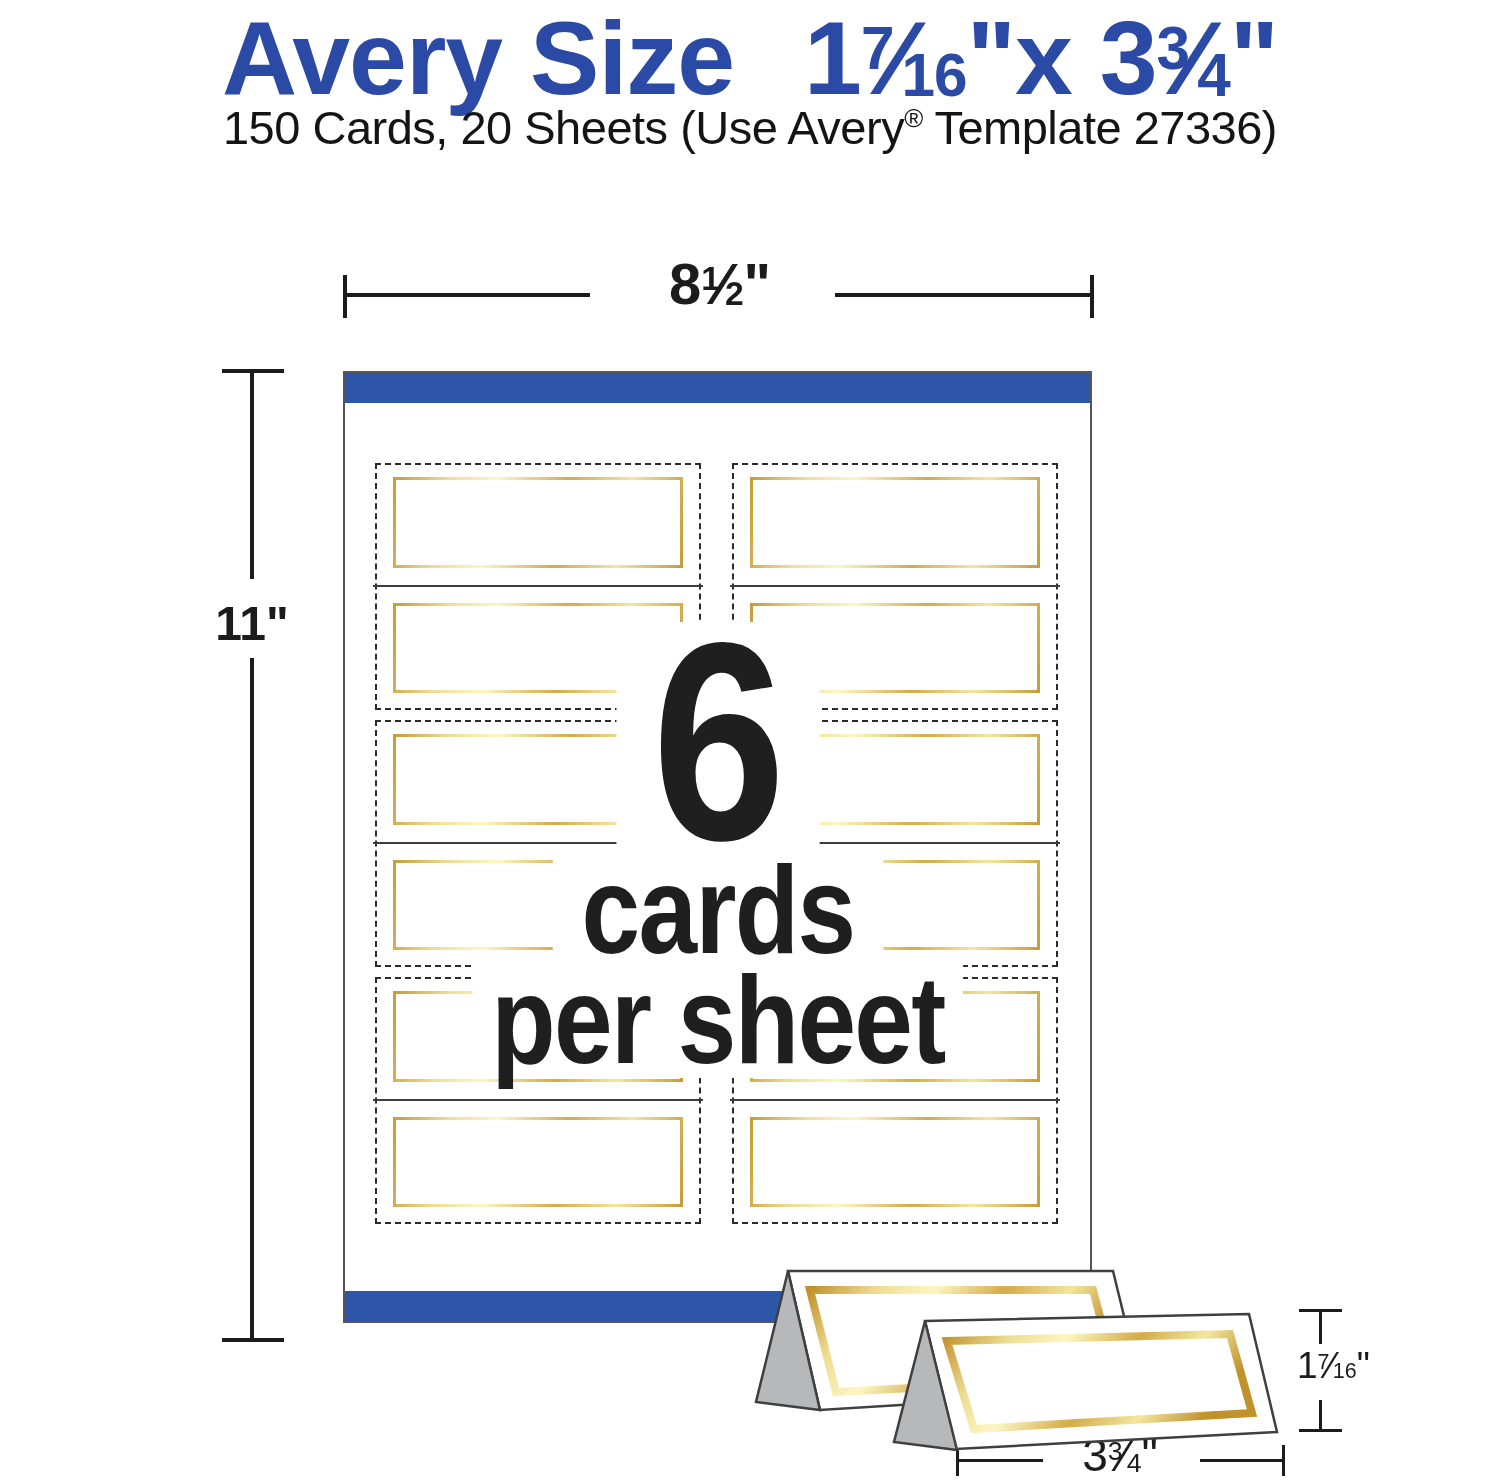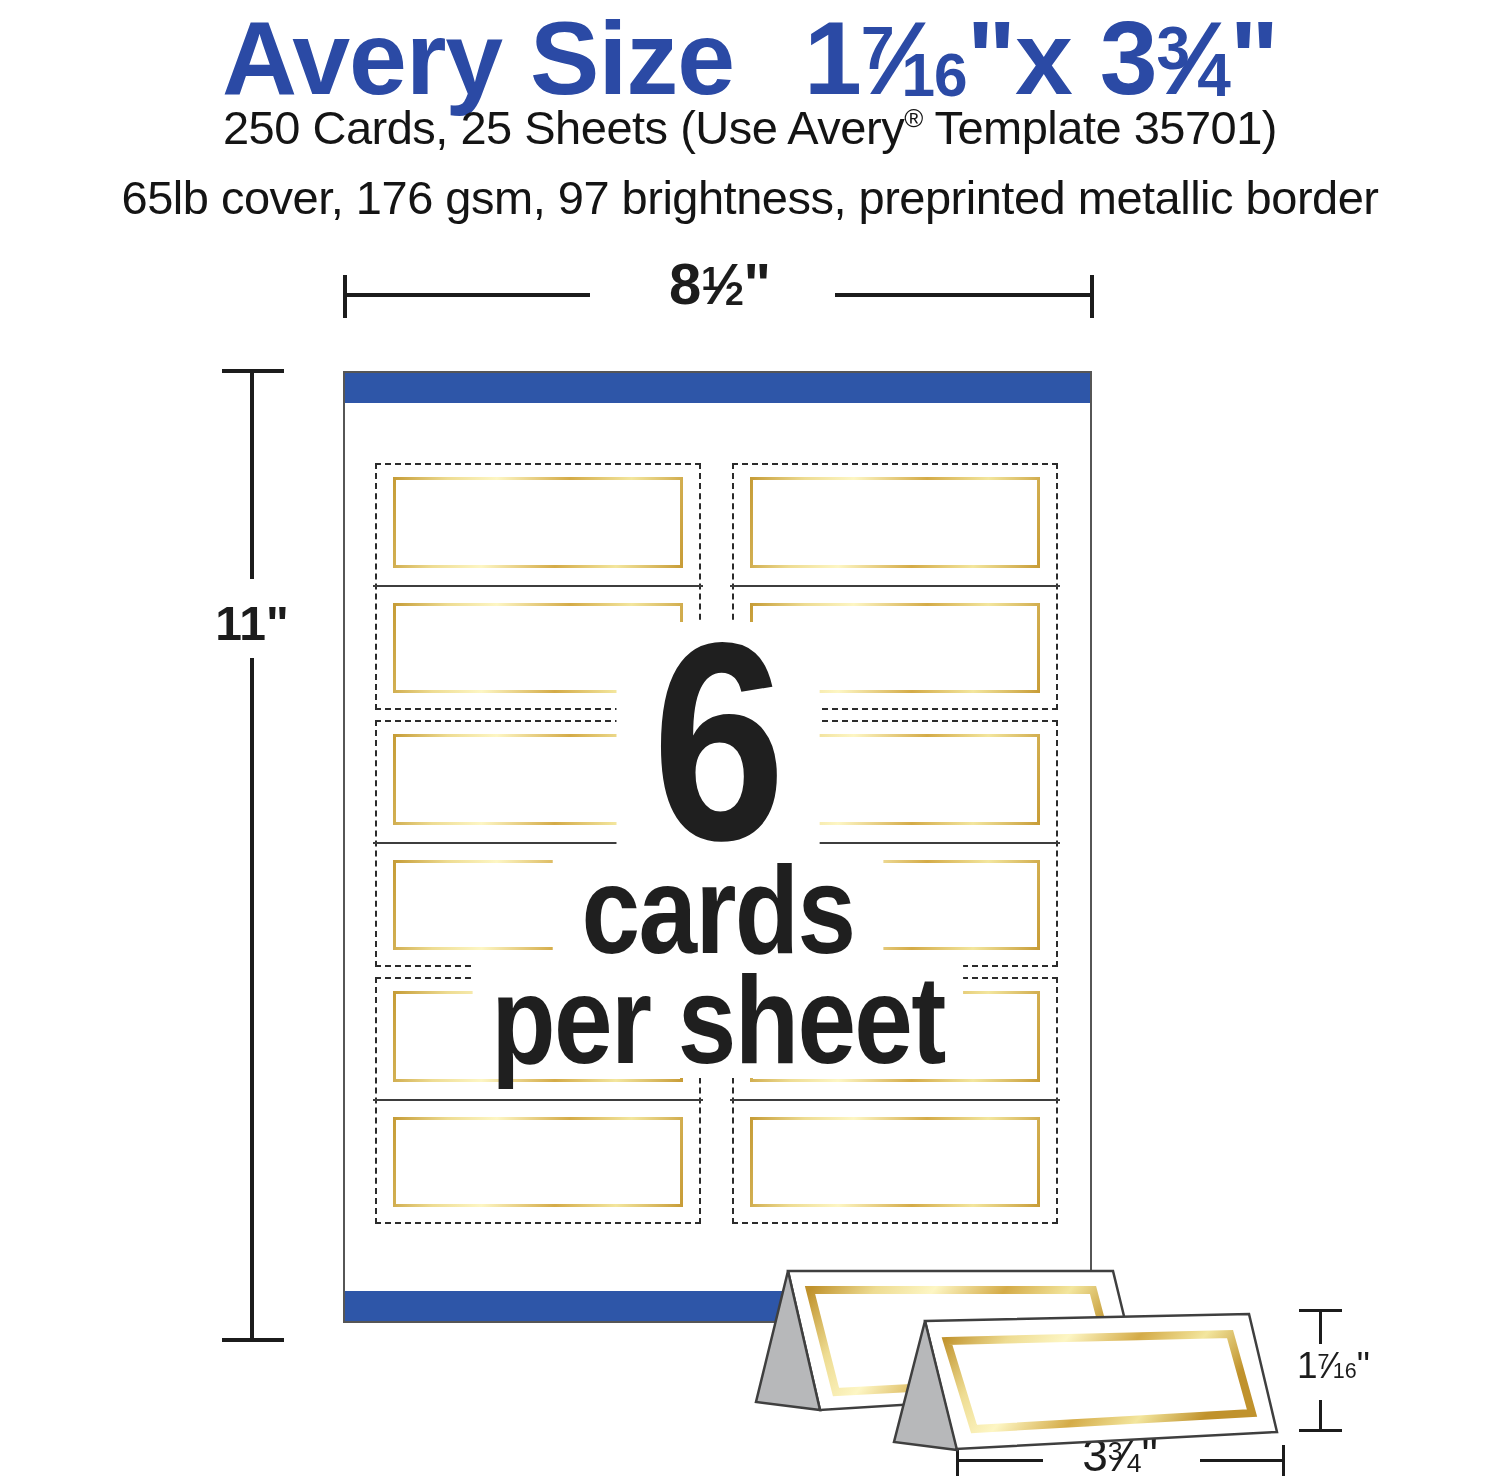--- a/index.html
+++ b/index.html
@@ -63,23 +63,22 @@
 <body>
 
 <div id="stage">
 
   <div class="title">
     <span>Avery Size</span><span class="gap"></span>
     <span>1</span><span class="fnum">7</span><span class="fsl">⁄</span><span class="fden">16</span><span>"</span><span>x</span>
     <span>3</span><span class="fnum">3</span><span class="fsl">⁄</span><span class="fden">4</span><span>"</span>
   </div>
   <div class="sub sub1">
-    <span>250 Cards, 25 Sheets (Use Avery</span><span class="reg">®</span><span> Template 35701)</span>
+    <span>150 Cards, 20 Sheets (Use Avery</span><span class="reg">®</span><span> Template 27336)</span>
   </div>
-  <div class="sub sub2">65lb cover, 176 gsm, 97 brightness, preprinted metallic border</div>
 
   <div class="dims">
     <div class="dseg" style="left:343px;top:275px;width:4px;height:43px;"></div>
     <div class="dseg" style="left:1090px;top:275px;width:4px;height:43px;"></div>
     <div class="dseg" style="left:345px;top:293px;width:245px;height:4px;"></div>
     <div class="dseg" style="left:835px;top:293px;width:258px;height:4px;"></div>
     <div class="dlabel big" style="left:595px;top:250px;width:250px;text-align:center;">
       <span>8</span><span class="fnum">1</span><span class="fsl">⁄</span><span class="fden">2</span><span>"</span>
     </div>
   </div>

